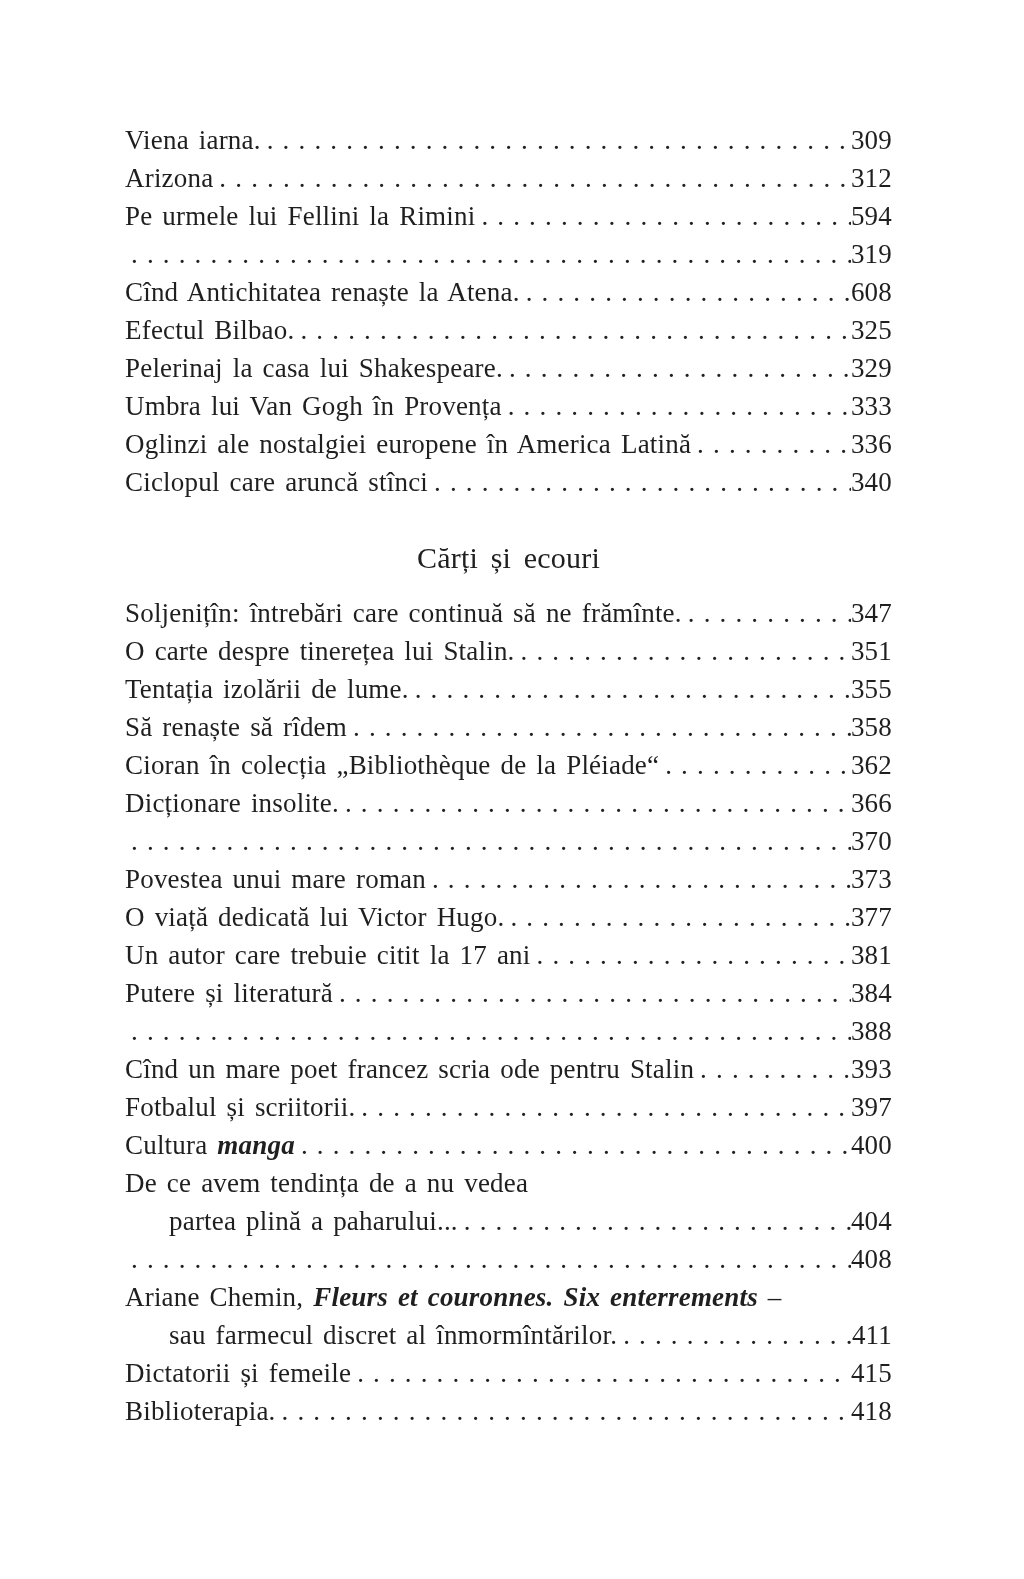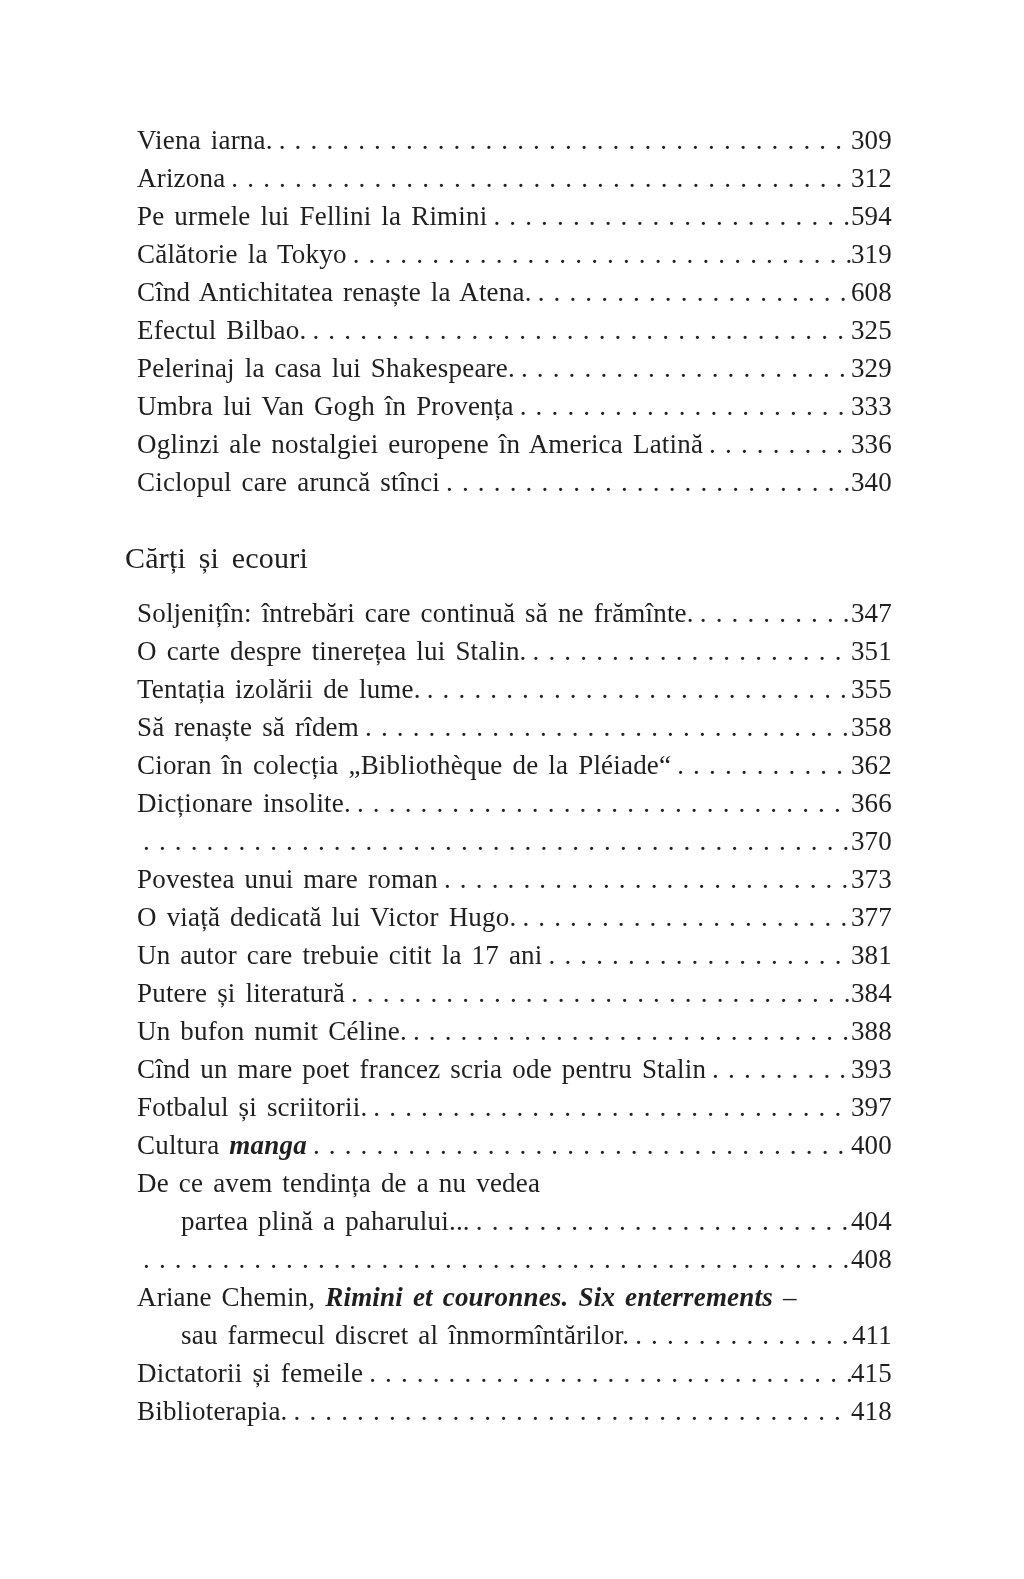--- a/index.html
+++ b/index.html
@@ -23,37 +23,36 @@
     font-size: 27px;
     line-height: 38px;
     word-spacing: 3px;
     letter-spacing: 0.2px;
   }
   .row {
     display: flex;
     align-items: center;
     height: 38px;
     overflow: hidden;
-    margin-left: 12px;
   }
   .t { white-space: nowrap; }
   .it { font-style: italic; font-weight: bold; }
   .ind { padding-left: 44px; }
   .leader {
     flex: 1 1 auto;
     min-width: 0;
     overflow: hidden;
     white-space: nowrap;
     padding-left: 6px;
     padding-right: 11px;
     word-spacing: 2px;
   }
   .num { white-space: nowrap; }
   .heading {
-    text-align: left;
+    text-align: center;
     font-size: 30px;
     line-height: 38px;
     margin: 38px 0 17px 0;
     word-spacing: 5px;
     font-weight: normal;
   }
 </style>
 </head>
 <body>
 
@@ -69,21 +68,20 @@
       <span class="t">Arizona</span>
       <span class="leader"><span>. . . . . . . . . . . . . . . . . . . . . . . . . . . . . . . . . . . . . . . . . . . . . . . . . . . . . . . . . . . . </span></span>
       <span class="num">312</span>
     </div>
     <div class="row">
       <span class="t">Pe urmele lui Fellini la Rimini</span>
       <span class="leader"><span>. . . . . . . . . . . . . . . . . . . . . . . . . . . . . . . . . . . . . . . . . . . . . . . . . . . . . . . . . . . . </span></span>
       <span class="num">594</span>
     </div>
     <div class="row">
-      <span class="t">Călătorie la Tokyo</span>
       <span class="leader"><span>. . . . . . . . . . . . . . . . . . . . . . . . . . . . . . . . . . . . . . . . . . . . . . . . . . . . . . . . . . . . </span></span>
       <span class="num">319</span>
     </div>
     <div class="row">
       <span class="t">Cînd Antichitatea renaște la Atena.</span>
       <span class="leader"><span>. . . . . . . . . . . . . . . . . . . . . . . . . . . . . . . . . . . . . . . . . . . . . . . . . . . . . . . . . . . . </span></span>
       <span class="num">608</span>
     </div>
     <div class="row">
       <span class="t">Efectul Bilbao.</span>
@@ -163,21 +161,20 @@
       <span class="t">Un autor care trebuie citit la 17 ani</span>
       <span class="leader"><span>. . . . . . . . . . . . . . . . . . . . . . . . . . . . . . . . . . . . . . . . . . . . . . . . . . . . . . . . . . . . </span></span>
       <span class="num">381</span>
     </div>
     <div class="row">
       <span class="t">Putere și literatură</span>
       <span class="leader"><span>. . . . . . . . . . . . . . . . . . . . . . . . . . . . . . . . . . . . . . . . . . . . . . . . . . . . . . . . . . . . </span></span>
       <span class="num">384</span>
     </div>
     <div class="row">
-      <span class="t">Un bufon numit Céline.</span>
       <span class="leader"><span>. . . . . . . . . . . . . . . . . . . . . . . . . . . . . . . . . . . . . . . . . . . . . . . . . . . . . . . . . . . . </span></span>
       <span class="num">388</span>
     </div>
     <div class="row">
       <span class="t">Cînd un mare poet francez scria ode pentru Stalin</span>
       <span class="leader"><span>. . . . . . . . . . . . . . . . . . . . . . . . . . . . . . . . . . . . . . . . . . . . . . . . . . . . . . . . . . . . </span></span>
       <span class="num">393</span>
     </div>
     <div class="row">
       <span class="t">Fotbalul și scriitorii.</span>
@@ -195,21 +192,21 @@
     <div class="row">
       <span class="t ind">partea plină a paharului...</span>
       <span class="leader"><span>. . . . . . . . . . . . . . . . . . . . . . . . . . . . . . . . . . . . . . . . . . . . . . . . . . . . . . . . . . . . </span></span>
       <span class="num">404</span>
     </div>
     <div class="row">
       <span class="leader"><span>. . . . . . . . . . . . . . . . . . . . . . . . . . . . . . . . . . . . . . . . . . . . . . . . . . . . . . . . . . . . </span></span>
       <span class="num">408</span>
     </div>
     <div class="row">
-      <span class="t"><span>Ariane Chemin, </span><span class="it">Rimini et couronnes. Six enterrements</span><span> –</span></span>
+      <span class="t"><span>Ariane Chemin, </span><span class="it">Fleurs et couronnes. Six enterrements</span><span> –</span></span>
     </div>
     <div class="row">
       <span class="t ind">sau farmecul discret al înmormîntărilor.</span>
       <span class="leader"><span>. . . . . . . . . . . . . . . . . . . . . . . . . . . . . . . . . . . . . . . . . . . . . . . . . . . . . . . . . . . . </span></span>
       <span class="num">411</span>
     </div>
     <div class="row">
       <span class="t">Dictatorii și femeile</span>
       <span class="leader"><span>. . . . . . . . . . . . . . . . . . . . . . . . . . . . . . . . . . . . . . . . . . . . . . . . . . . . . . . . . . . . </span></span>
       <span class="num">415</span>

